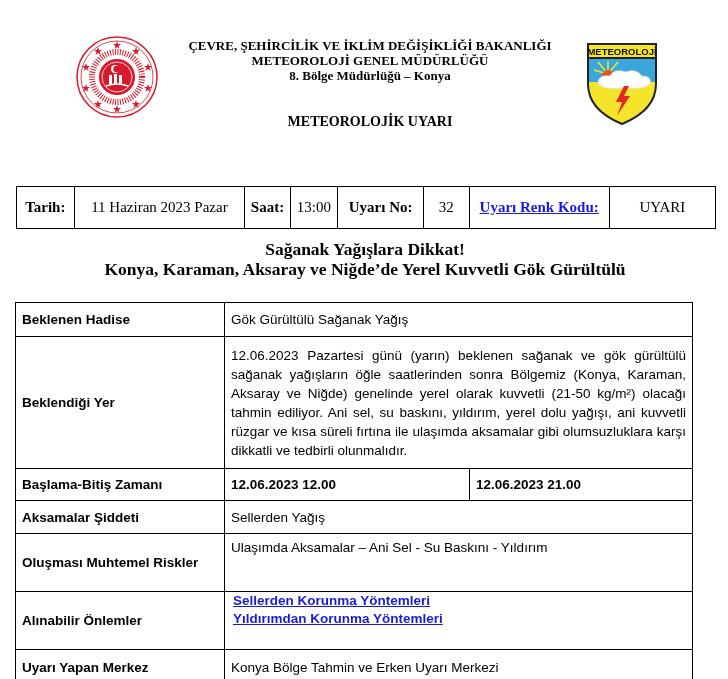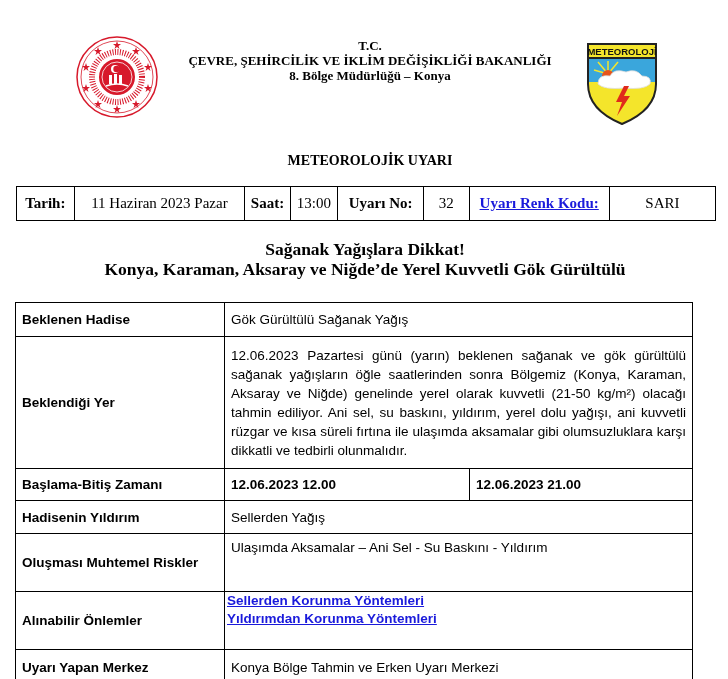--- a/index.html
+++ b/index.html
@@ -5,26 +5,26 @@
   html, body { margin: 0; padding: 0; background: #ffffff; }
   body { width: 728px; height: 679px; position: relative; overflow: hidden; color: #000; }
   .serif { font-family: "Liberation Serif", "DejaVu Serif", serif; }
   .sans { font-family: "Liberation Sans", "DejaVu Sans", sans-serif; }
 
   
   .logo-left { position: absolute; left: 76px; top: 36px; width: 82px; height: 82px; }
   .logo-right { position: absolute; left: 584px; top: 40px; width: 76px; height: 86px; }
   .header-text { position: absolute; left: 160px; top: 38px; width: 420px; text-align: center; font-weight: bold; }
   .header-text div { font-size: 13px; line-height: 15px; }
-  .header-title { position: absolute; left: 160px; top: 114px; width: 420px; text-align: center; font-weight: bold; font-size: 14px; margin-top: 39px; }
+  .header-title { position: absolute; left: 160px; top: 114px; width: 420px; text-align: center; font-weight: bold; font-size: 14px; }
 
   
   table { border-collapse: collapse; }
   .info-table { position: absolute; left: 16px; top: 186px; width: 700px; height: 35px; }
-  .info-table td { border: 1.5px solid #000; font-size: 15px; text-align: center; padding: 4px 4px; white-space: nowrap; }
+  .info-table td { border: 1.5px solid #000; font-size: 15px; text-align: center; padding: 12px 4px; white-space: nowrap; }
   .info-table td.lbl { font-weight: bold; }
   .info-link { color: #1a1adb; text-decoration: underline; font-weight: bold; margin-top: 48px; }
 
   
   .headline { position: absolute; left: 40px; top: 239px; width: 650px; text-align: center; font-weight: bold; font-size: 17.5px; line-height: 20px; }
 
   
   .main-table { position: absolute; left: 15px; top: 302px; width: 678px; }
   .main-table td { border: 1.5px solid #000; font-size: 13.5px; vertical-align: middle; padding: 0 6px; }
   .main-table td.lbl { font-weight: bold; width: 196px; }
@@ -58,22 +58,22 @@
     <circle cx="39" cy="33" r="4" fill="#fff"></circle>
     <circle cx="40.5" cy="33" r="3.2" fill="#d7192b"></circle>
     <rect x="33" y="39" width="3" height="9" fill="#fff"></rect>
     <rect x="38" y="38" width="3" height="10" fill="#fff"></rect>
     <rect x="43" y="39" width="3" height="9" fill="#fff"></rect>
     <path d="M30 50 Q41 46 52 50" stroke="#fff" stroke-width="1.5" fill="none"></path>
   </svg>
 </div>
 
 <div class="header-text serif">
-  <div>T.C.</div>
   <div>ÇEVRE, ŞEHİRCİLİK VE İKLİM DEĞİŞİKLİĞİ BAKANLIĞI</div>
+  <div>METEOROLOJİ GENEL MÜDÜRLÜĞÜ</div>
   <div>8. Bölge Müdürlüğü – Konya</div>
 </div>
 <div class="header-title serif">METEOROLOJİK UYARI</div>
 
 <div class="logo-right">
   <svg width="76" height="86" viewBox="0 0 76 86">
     <path d="M4 4 H72 V44 Q72 70 38 84 Q4 70 4 44 Z" fill="#f4e52b" stroke="#222" stroke-width="2"></path>
     <rect x="4" y="4" width="68" height="14" fill="#f4e52b" stroke="#222" stroke-width="2"></rect>
     <text x="38" y="15" text-anchor="middle" font-family="Liberation Sans, sans-serif" font-weight="bold" font-size="9.5" fill="#111">METEOROLOJİ</text>
     <path d="M5 19 H71 V42 H5 Z" fill="#3aa6dc"></path>
@@ -94,21 +94,21 @@
       <tr>
     <td class="lbl" style="width:48px">Tarih:</td>
     <td style="width:160px">11 Haziran 2023 Pazar</td>
     <td class="lbl" style="width:36px">Saat:</td>
     <td style="width:38px">13:00</td>
     <td class="lbl" style="width:76px">Uyarı No:</td>
     <td style="width:36px">32</td>
     <td style="width:130px">
       <span class="info-link">Uyarı Renk Kodu:</span>
     </td>
-    <td style="width:96px">SARI</td>
+    <td style="width:96px">UYARI</td>
   </tr>
 </tbody>
   </table>
 
 <div class="headline serif">
   <div>Sağanak Yağışlara Dikkat!</div>
   <div>Konya, Karaman, Aksaray ve Niğde’de Yerel Kuvvetli Gök Gürültülü</div>
 </div>
 
 <table class="main-table sans">
@@ -120,30 +120,30 @@
   <tr style="height:132px">
     <td class="lbl">Beklendiği Yer</td>
     <td class="val justify" colspan="2">12.06.2023 Pazartesi günü (yarın) beklenen sağanak ve gök gürültülü sağanak yağışların öğle saatlerinden sonra Bölgemiz (Konya, Karaman, Aksaray ve Niğde) genelinde yerel olarak kuvvetli (21-50 kg/m²) olacağı tahmin ediliyor. Ani sel, su baskını, yıldırım, yerel dolu yağışı, ani kuvvetli rüzgar ve kısa süreli fırtına ile ulaşımda aksamalar gibi olumsuzluklara karşı dikkatli ve tedbirli olunmalıdır.</td>
   </tr>
   <tr style="height:32px">
     <td class="lbl">Başlama-Bitiş Zamanı</td>
     <td class="val" style="font-weight:bold; width:232px">12.06.2023 12.00</td>
     <td class="val" style="font-weight:bold">12.06.2023 21.00</td>
   </tr>
   <tr style="height:33px">
-    <td class="lbl">Hadisenin Yıldırım</td>
+    <td class="lbl">Aksamalar Şiddeti</td>
     <td class="val" colspan="2">Sellerden Yağış</td>
   </tr>
   <tr style="height:58px">
     <td class="lbl">Oluşması Muhtemel Riskler</td>
     <td class="val top" colspan="2">Ulaşımda Aksamalar – Ani Sel - Su Baskını - Yıldırım</td>
   </tr>
   <tr style="height:58px">
     <td class="lbl">Alınabilir Önlemler</td>
-    <td class="val top" colspan="2" style="padding-top:0 !important; padding-left:2px">
+    <td class="val top" colspan="2" style="padding-top:0 !important; padding-left:8px">
       <a class="link">Sellerden Korunma Yöntemleri</a>
       <a class="link">Yıldırımdan Korunma Yöntemleri</a>
     </td>
   </tr>
   <tr style="height:35px">
     <td class="lbl">Uyarı Yapan Merkez</td>
     <td class="val" colspan="2">Konya Bölge Tahmin ve Erken Uyarı Merkezi</td>
   </tr>
 </tbody>
   </table>

